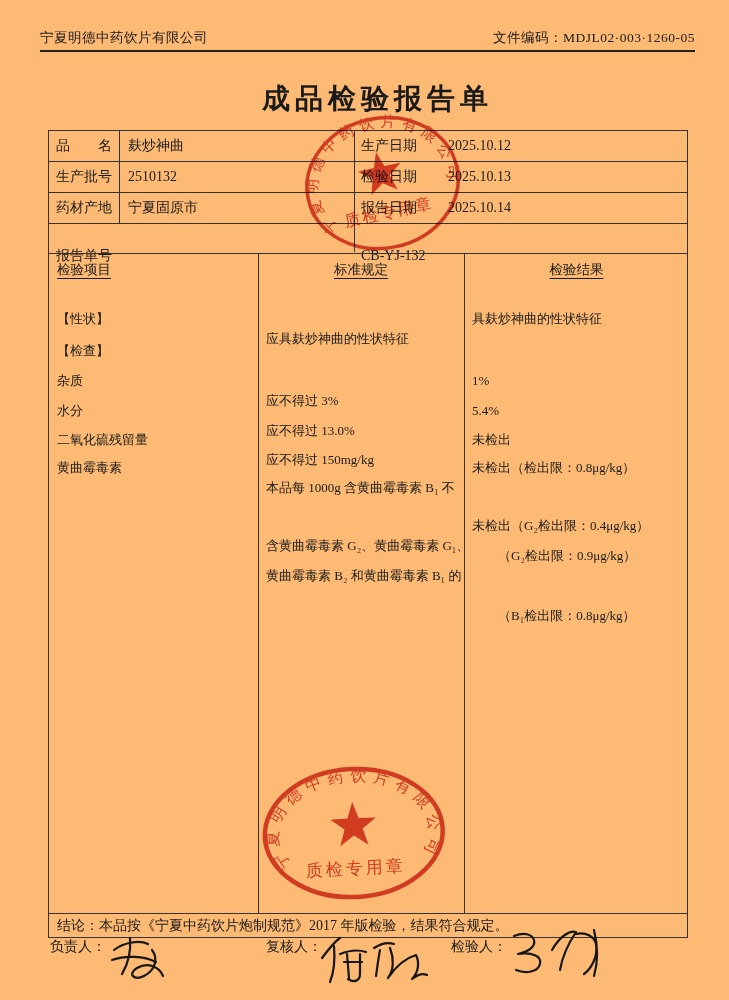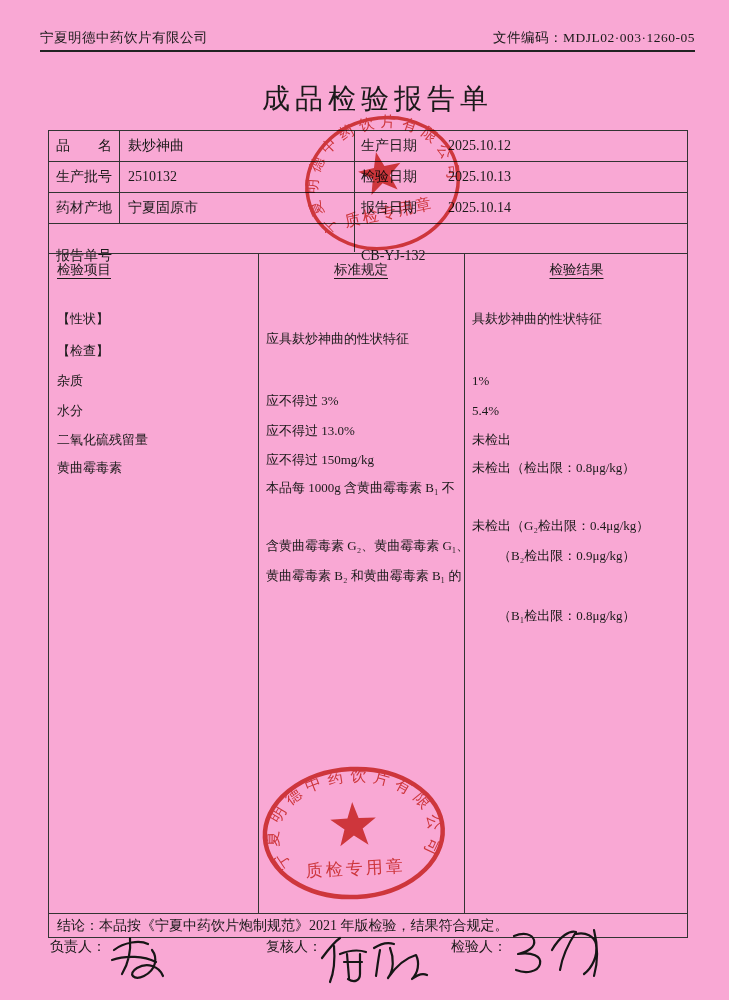--- a/index.html
+++ b/index.html
@@ -1,30 +1,30 @@
 <!DOCTYPE html>
 <html><head>
 <meta charset="utf-8">
 <style>
   html,body{margin:0;padding:0;}
   body{
     width:729px;height:1000px;background:#ffffff;
     font-family:"Liberation Serif","DejaVu Serif",serif;
     color:#1a1a1a;position:relative;overflow:hidden;
   }
-  .page{position:absolute;inset:0;background:#f9a8d4;}
+  .page{position:absolute;inset:0;background:#fdba74;}
 
   
   .hdr{position:absolute;left:40px;right:34px;top:29px;display:flex;
        justify-content:space-between;font-size:13.5px;letter-spacing:.5px;}
   .hdr-rule{position:absolute;left:40px;right:34px;top:50px;border-top:2px solid #222;}
 
   
   .title{position:absolute;left:0;right:0;top:80px;text-align:center;
-         font-size:28px;font-weight:normal;letter-spacing:5px;margin-left:26px;}
+         font-size:28px;font-weight:bold;letter-spacing:5px;margin-left:26px;}
 
   
   .info{position:absolute;left:48px;top:130px;width:640px;height:124px;
         border:1.5px solid #333;box-sizing:border-box;font-size:14px;}
   .info .row{position:absolute;left:0;width:100%;height:31px;line-height:30px;}
   .info .row.bb{border-bottom:1px solid #333;box-sizing:border-box;}
   .info .v1{position:absolute;left:70px;top:0;height:93px;border-left:1px solid #333;}
   .info .v2{position:absolute;left:305px;top:0;height:121px;border-left:1px solid #333;}
   .info .cell{position:absolute;white-space:nowrap;font-family:Liberation Serif, serif;}
   .c-label{left:7px;}
@@ -139,27 +139,27 @@
       <span class="ci">黄曲霉毒素</span>
       <span class="cs">本品每 1000g 含黄曲霉毒素 B₁ 不</span>
       <span class="cr">未检出（检出限：0.8μg/kg）</span>
     </div>
     <div class="rline" style="top:263px">
       <span class="cs">含黄曲霉毒素 G₂、黄曲霉毒素 G₁、</span>
       <span class="cr">未检出（G₂检出限：0.4μg/kg）</span>
     </div>
     <div class="rline" style="top:293px">
       <span class="cs">黄曲霉毒素 B₂ 和黄曲霉毒素 B₁ 的</span>
-      <span class="cr ind">（B₂检出限：0.9μg/kg）</span>
+      <span class="cr ind">（G₂检出限：0.9μg/kg）</span>
     </div>
     <div class="rline" style="top:353px">
       <span class="cr ind">（B₁检出限：0.8μg/kg）</span>
     </div>
 
-    <div class="conclusion">结论：本品按《宁夏中药饮片炮制规范》2021 年版检验，结果符合规定。</div>
+    <div class="conclusion">结论：本品按《宁夏中药饮片炮制规范》2017 年版检验，结果符合规定。</div>
   </div>
 
   <div class="stamp" style="left:300px;top:112px;transform:rotate(-12deg);">
     <svg width="166" height="142" viewBox="0 0 166 142">
       <ellipse cx="83" cy="71" rx="76" ry="65" fill="none" stroke="#cf4338" stroke-width="3.5"></ellipse>
       <path id="arcTop" d="M 32.4 107 A 66 56 0 1 1 133.6 107" fill="none"></path>
       <text font-size="15" fill="#cf4338" letter-spacing="5.5">
         <textPath href="#arcTop" startOffset="2">宁夏明德中药饮片有限公司</textPath>
       </text>
       <g transform="translate(83,62) scale(0.95)">

